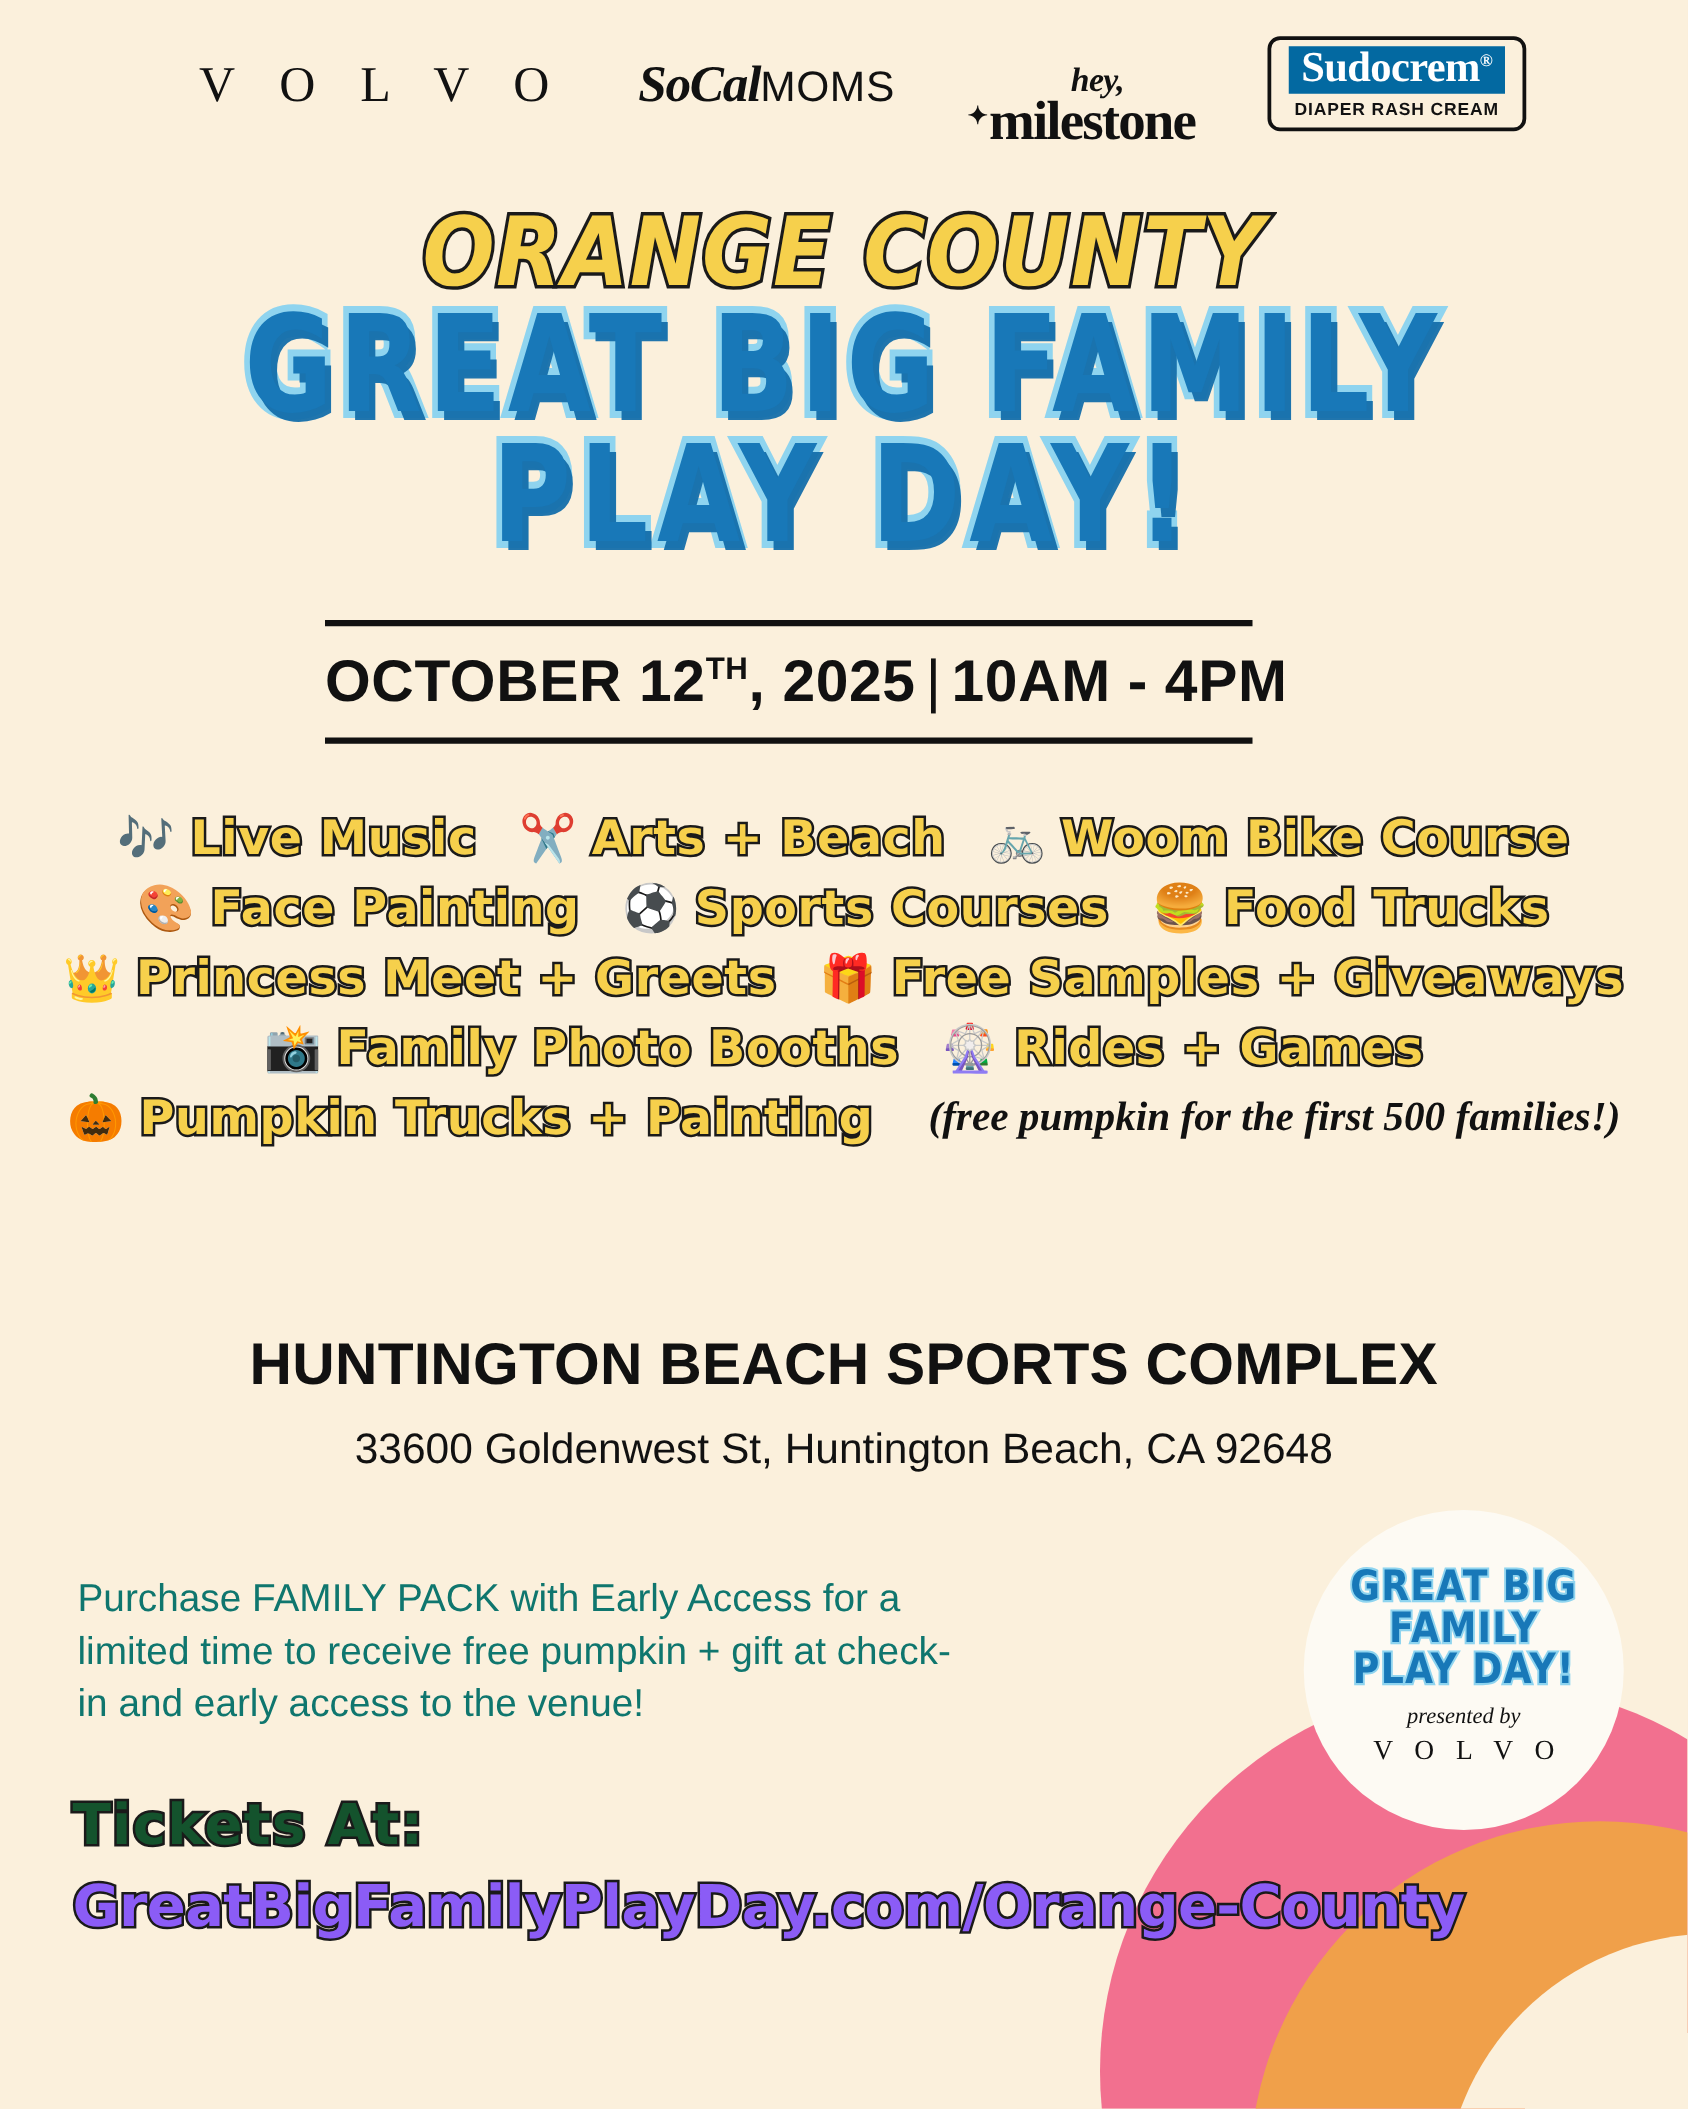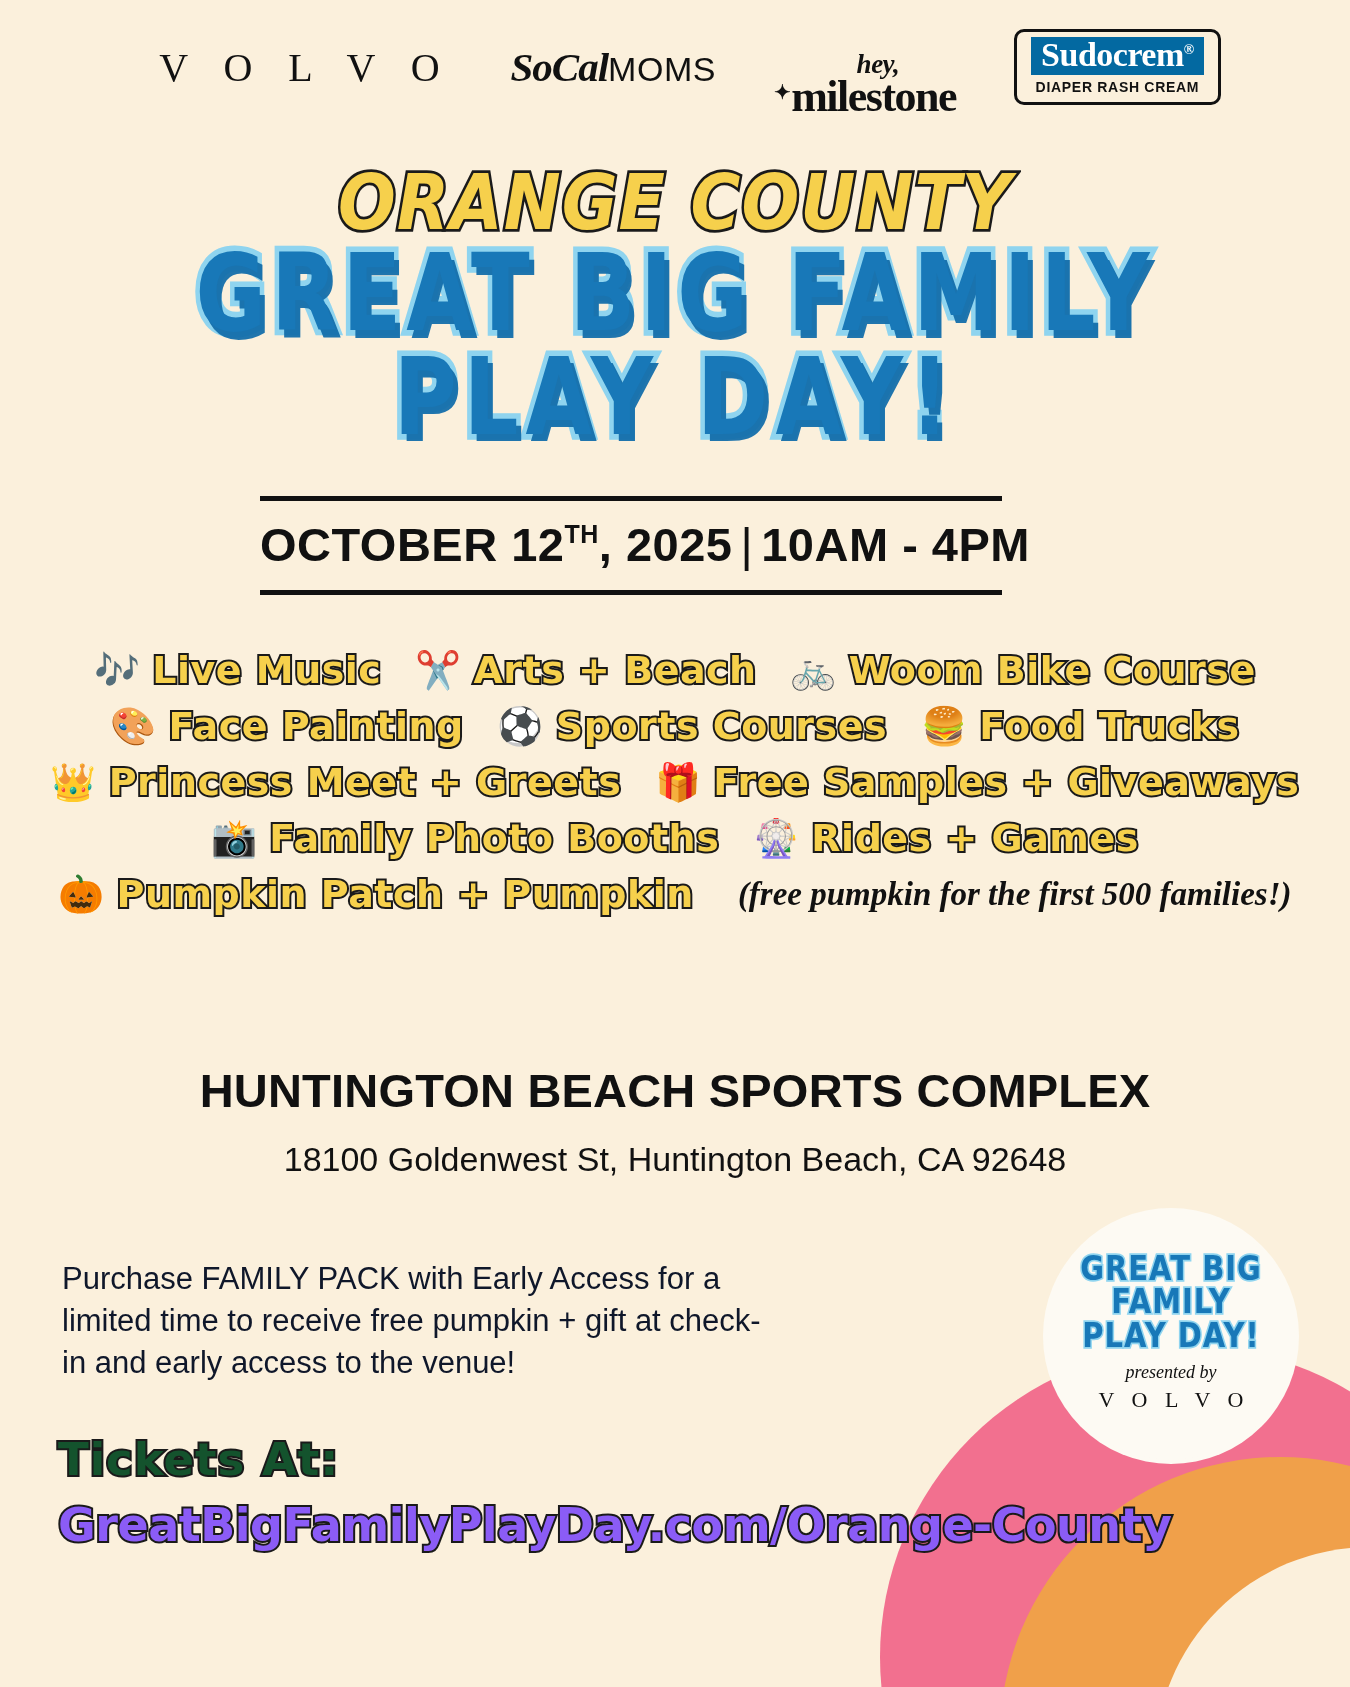--- a/index.html
+++ b/index.html
@@ -229,21 +229,21 @@
 
   
   .promo {
     position: absolute;
     top: 1258px;
     left: 62px;
     width: 720px;
     font-family: "Liberation Sans", sans-serif;
     font-size: 31px;
     line-height: 1.35;
-    color: #0f172a;
+    color: #0f766e;
   }
 
   
   .tickets {
     position: absolute;
     top: 1433px;
     left: 58px;
     z-index: 5;
   }
   .tickets .t1 {
@@ -425,30 +425,30 @@
     </div>
     <div class="act">
       <span class="emo">🎡</span>
       <span class="lbl">Rides + Games</span>
     </div>
   </div>
 
   <div class="actrow">
     <div class="act">
       <span class="emo">🎃</span>
-      <span class="lbl">Pumpkin Patch + Pumpkin</span>
+      <span class="lbl">Pumpkin Trucks + Painting</span>
     </div>
     <span class="note">(free pumpkin for the first 500 families!)</span>
   </div>
 
 </div>
 
 <div class="venue">
   <div class="name">HUNTINGTON BEACH SPORTS COMPLEX</div>
-  <div class="addr">18100 Goldenwest St, Huntington Beach, CA 92648</div>
+  <div class="addr">33600 Goldenwest St, Huntington Beach, CA 92648</div>
 </div>
 
 <div class="promo">Purchase FAMILY PACK with Early Access for a limited time to receive free pumpkin + gift at check-in and early access to the venue!</div>
 
 <div class="ribbons">
   <div class="ribbon r-pink"></div>
   <div class="ribbon r-orange"></div>
   <div class="ribbon r-cream"></div>
 </div>
 

